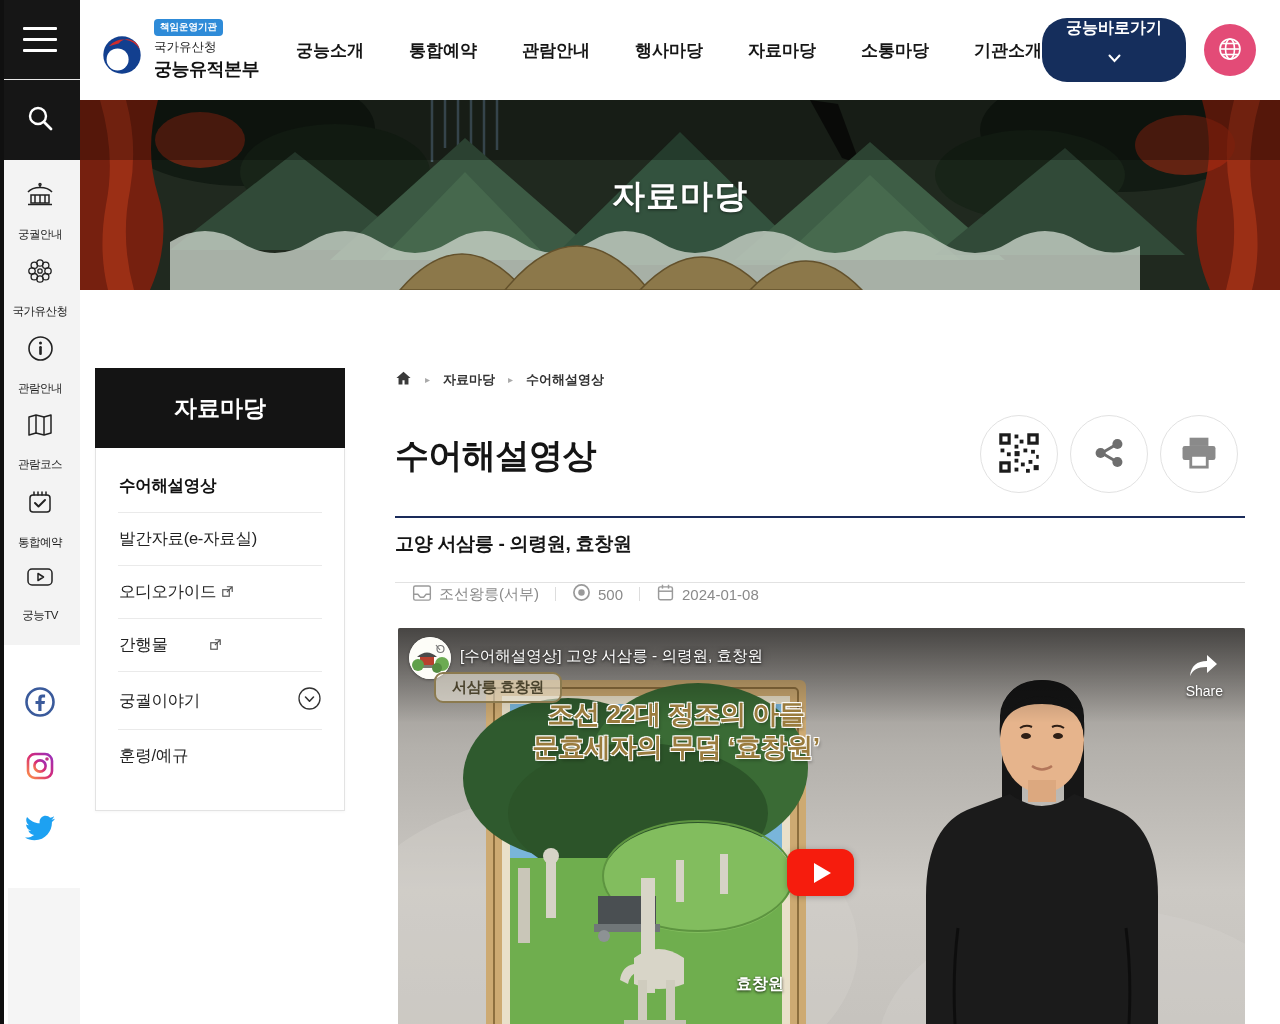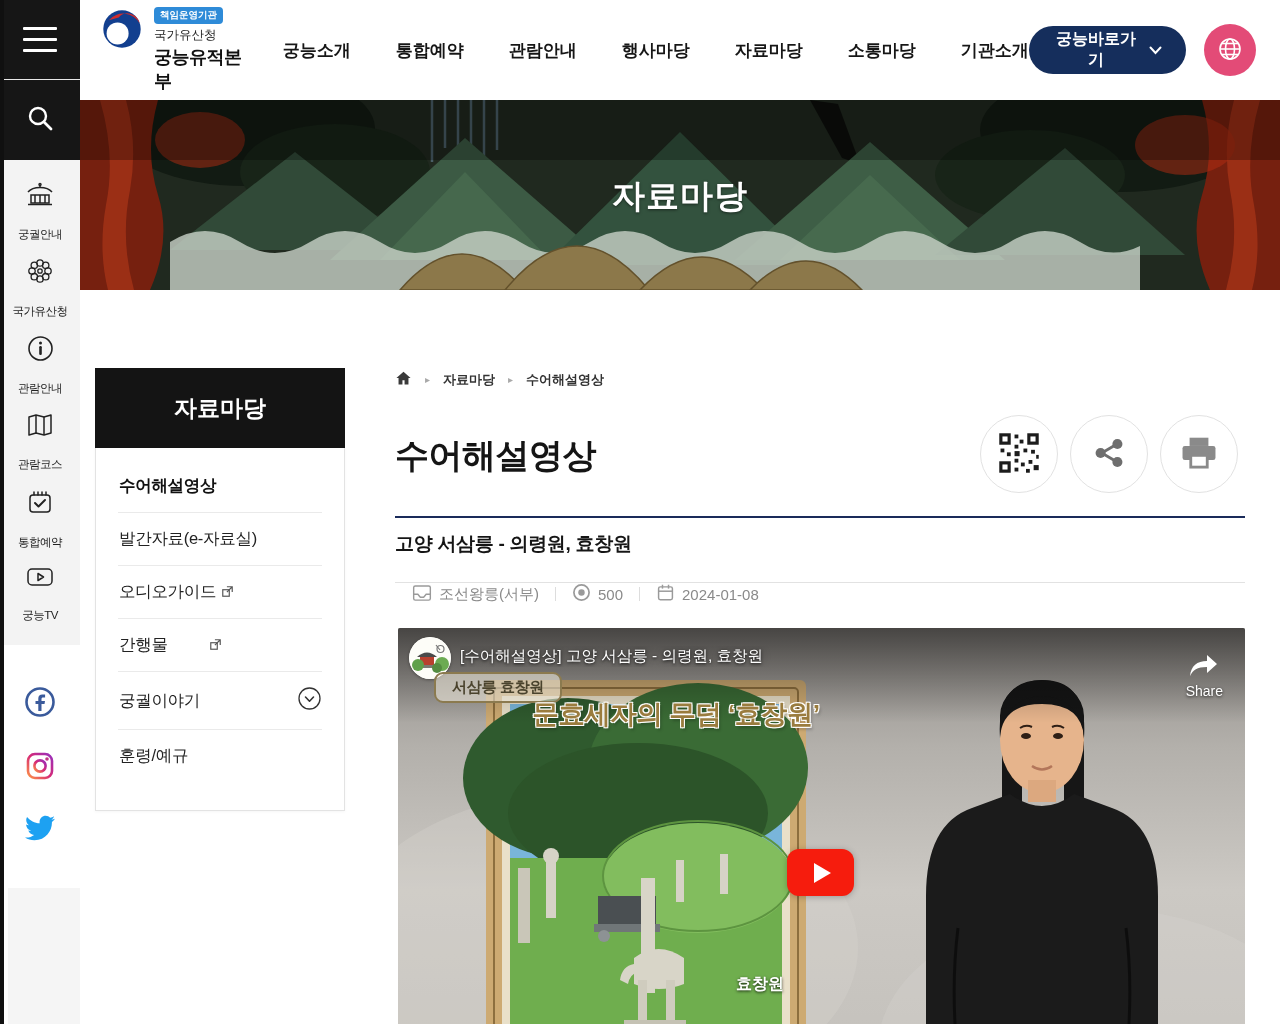--- a/index.html
+++ b/index.html
@@ -17,29 +17,29 @@
   .hamburger span { display:block; width:34px; height:3px; background:#fff; border-radius:1px; }
   .rail-search { height:79px; display:flex; align-items:center; justify-content:center; cursor:pointer; }
   .rail-menu { background:#f3f3f3; height:485px; display:flex; flex-direction:column; justify-content:space-evenly; padding:6px 0; }
   .rail-item { display:flex; flex-direction:column; align-items:center; gap:15px; cursor:pointer; }
   .rail-item .lbl { font-size:11.5px; color:#222; letter-spacing:-0.5px; }
   .rail-social { background:#fff; height:243px; display:flex; flex-direction:column; align-items:center; justify-content:space-evenly; padding:14px 0; }
   .rail-bottom { background:#f5f5f5; height:136px; margin-left:8px; }
 
   
   .header { position:absolute; left:80px; top:0; width:1200px; height:100px; background:#fff; display:flex; align-items:center; z-index:40; }
-  .logo { display:flex; align-items:flex-start; gap:10px; margin-left:20px; cursor:pointer; }
+  .logo { display:flex; align-items:flex-end; gap:10px; margin-left:20px; cursor:pointer; }
   .logo-text { display:flex; flex-direction:column; gap:1px; }
   .logo-badge { align-self:flex-start; background:#2e8bd8; color:#fff; font-size:9.5px; font-weight:700; border-radius:4px; padding:2px 6px; margin-bottom:2px; }
   .logo-org { font-size:12.5px; color:#222; }
   .logo-name { font-size:18px; font-weight:800; color:#111; letter-spacing:-0.5px; }
   .nav { display:flex; gap:45px; margin-left:37px; }
   .nav-item { font-size:17px; font-weight:700; color:#161616; cursor:pointer; white-space:nowrap; }
-  .quick-btn { margin-left:auto; height:48px; padding:0 24px; border-radius:25px; border:none; background:#152e5c; color:#fff;
-    font-size:16px; font-weight:700; display:flex; align-items:center; gap:10px; cursor:pointer; font-family:inherit; }
+  .quick-btn { margin-left:auto; height:64px; padding:0 24px; border-radius:25px; border:none; background:#152e5c; color:#fff;
+    font-size:16px; font-weight:700; display:flex; align-items:center; gap:10px; cursor:pointer; font-family:inherit;flex-direction:column; }
   .globe-btn { width:52px; height:52px; border-radius:50%; border:none; background:#e34b77; margin:0 24px 0 18px;
     display:flex; align-items:center; justify-content:center; cursor:pointer; flex:none; }
 
   
   .hero { position:absolute; left:80px; top:100px; width:1200px; height:190px; overflow:hidden; }
   .hero svg.scene { position:absolute; inset:0; width:100%; height:100%; }
   .hero-title { position:absolute; left:0; right:0; top:74px; text-align:center; color:#fff; font-size:33px; font-weight:800; letter-spacing:1px; text-shadow:0 1px 3px rgba(0,0,0,.5); }
 
   
   .submenu { position:absolute; left:95px; top:368px; width:250px; z-index:10; }
@@ -523,18 +523,19 @@
     <div class="yt-badge">서삼릉 효창원</div>
     <div class="yt-share">
       <span>
         <svg width="30" height="24" viewBox="0 0 30 24">
             <path d="M18 2 l10 9 -10 9 v-6 C8 14 4 17 1 23 2 13 8 8 18 8 Z" fill="#fff"></path>
           </svg>
       </span>
       <span class="lbl">Share</span>
     </div>
     <div class="vid-caption">
+      <div>조선 22대 정조의 아들</div>
       <div>문효세자의 무덤 ‘효창원’</div>
     </div>
     <div class="play-btn"></div>
     <div class="photo-caption">효창원</div>
   </div>
 </div>
 
 </body></html>

